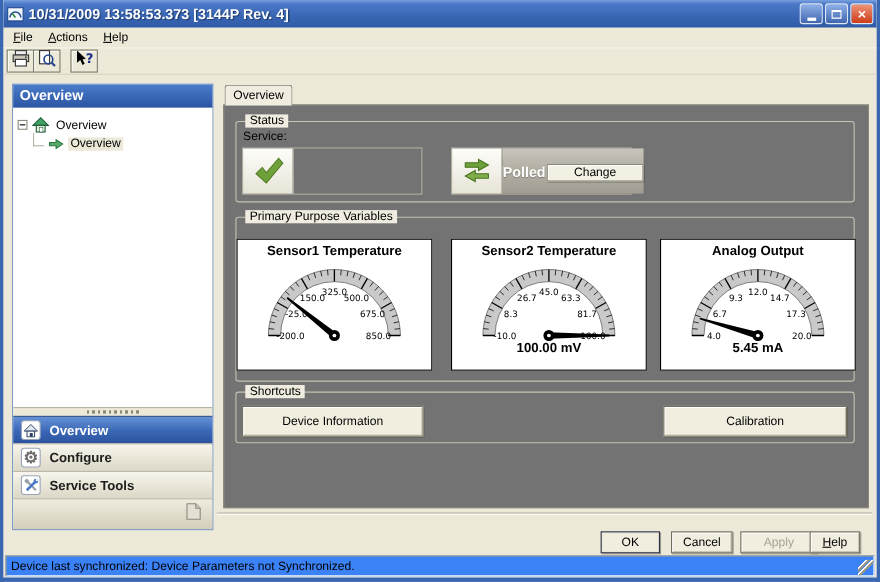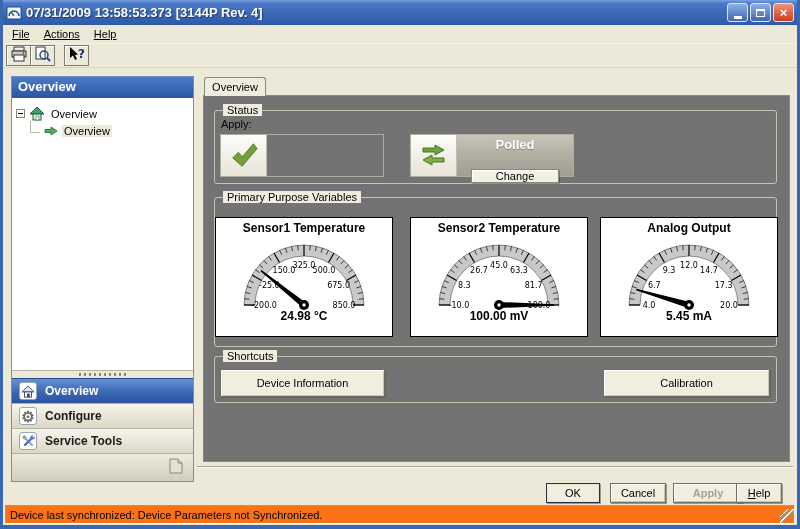--- a/index.html
+++ b/index.html
@@ -19,21 +19,21 @@
             white-space:nowrap; overflow:hidden; }
   .winbtns { display:flex; gap:2px; }
   .wbtn { width:21px; height:19px; border-radius:3px; border:1px solid #dce6f5; display:flex;
           align-items:center; justify-content:center; cursor:default; }
   .wbtn.min, .wbtn.max { background:linear-gradient(180deg,#8fb0e8,#4166b0); }
   .wbtn.close { background:linear-gradient(180deg,#f09478,#cc3c18); color:#fff; font-weight:bold; font-size:13px; }
   .glyph-min { width:8px; height:3px; background:#fff; margin-top:9px; }
   .glyph-max { width:9px; height:8px; border:1px solid #fff; border-top:2px solid #fff; }
   
   .menubar { height:19px; display:flex; align-items:center; padding:0 2px; font-size:11px;
-             border-bottom:1px solid #f6f4ea;text-decoration:underline; }
+             border-bottom:1px solid #f6f4ea; }
   .menuitem { display:inline-block; padding:2px 7px; color:#000; }
   .accel::first-letter { text-decoration:underline; }
   .toolbar { height:24px; display:flex; align-items:center; padding:0 3px; gap:0;
              border-bottom:1px solid #d9d5c3; }
   .tbtn { width:25px; height:21px; background:#ece9d8; border:1px solid #7e7c6c;
           box-shadow:inset 1px 1px 0 #fff; display:flex; align-items:center; justify-content:center; }
   .tbtn + .tbtn { margin-left:-1px; }
   .tbsep { width:9px; }
   
   .sidebar { position:absolute; left:8px; top:76px; width:183px; height:406px; background:#fff;
@@ -78,64 +78,64 @@
   .fieldlabel { position:absolute; top:7px; font-size:11px; }
   .fieldlabel.dev { left:6px; } .fieldlabel.comms { left:196px;margin-top:24px; }
   .statuswidget { position:absolute; top:23px; width:164px; height:43px; border:1px solid #b0ac9e;
                   display:flex; }
   .statuswidget.dev { left:5px; } .statuswidget.comms { left:195px; }
   .cell.icon { width:46px; flex:none; background:linear-gradient(180deg,#fdfdfa,#e7e4d7);
                border-right:1px solid #c2bfb0; display:flex; align-items:center; justify-content:center; }
   .cell.value { flex:1; display:flex; align-items:center; justify-content:center;
                 color:#fff; font-weight:bold; font-size:13px; text-shadow:0 1px 1px rgba(0,0,0,.3); }
   .tint { background-image:linear-gradient(rgba(255,255,255,.28), rgba(255,255,255,0) 45%, rgba(0,0,0,.10)); }
-  .cell.value.commsval { flex-direction:column; justify-content:flex-start; padding-top:2px; gap:17px; }
+  .cell.value.commsval { flex-direction:row; justify-content:flex-start; padding-top:2px; gap:1px; }
   .changebtn { width:88px; height:16px; font-size:11px; font-family:"Liberation Sans",sans-serif;
                background:#f3f0e4; border:1px solid #89877a;
                box-shadow:inset 1px 1px 0 #fff, 1px 1px 0 rgba(0,0,0,.25); color:#000; }
   .gaugebox { position:absolute; top:19px; width:178px; height:120px; background:#fff;
               border:1px solid #000; text-align:center; }
   .gaugebox.gb0 { left:0; } .gaugebox.gb1 { left:195px; } .gaugebox.gb2 { left:385px; }
   .gtitle { font-weight:bold; font-size:12px; margin-top:3px; }
   .gvalue { font-weight:bold; font-size:12px; margin-top:-2px; }
   .gaugebox svg { display:block; margin:0 auto; }
   svg text { font-family:"DejaVu Sans", sans-serif; }
   .xpbtn { font-size:11px; font-family:"Liberation Sans",sans-serif; background:#f1eee0; color:#000;
            border:1px solid #716f60; box-shadow:inset 1px 1px 0 #fff, inset -1px -1px 0 #c9c6b5, 1px 1px 0 rgba(90,88,70,.55); }
   .devinfo { position:absolute; left:5px;  top:12px; width:165px; height:28px; }
   .calib   { position:absolute; left:388px; top:12px; width:167px; height:28px; }
   .hsep { position:absolute; left:194px; top:466px; width:596px; height:2px;
           border-top:1px solid #a9a695; border-bottom:1px solid #fff; }
   .fbtn { position:absolute; top:483px; height:20px; }
   .fbtn.ok     { left:543px; width:54px; border:1px solid #2e3144; box-shadow:inset 0 0 0 1px #e9e6d8, 1px 1px 0 rgba(90,88,70,.55); }
   .fbtn.cancel { left:607px; width:56px; }
-  .fbtn.apply  { left:670px; width:70px; color:#a5a292;font-weight:bold; }
+  .fbtn.apply  { left:670px; width:70px; color:#a5a292; }
   .fbtn.help   { left:733px; width:46px; }
   
   .statusbar { position:absolute; left:2px; right:2px; top:505px; height:19px;
-               border:1px solid; border-color:#9d9a88 #fff #fff #9d9a88; background:#f97316;
+               border:1px solid; border-color:#9d9a88 #fff #fff #9d9a88; background:#3b82f6;
                font-size:11px; display:flex; align-items:center; padding:0 4px; }
   .grip { position:absolute; right:0; bottom:0; width:14px; height:14px;
           background:
             linear-gradient(135deg, transparent 0 5px, #fff 5px 6px, #9a9788 6px 8px, transparent 8px 9px, #fff 9px 10px, #9a9788 10px 12px, transparent 12px); }
 </style>
 </head>
 <body>
 
 <div class="window">
 
   <div class="titlebar">
     <span class="appicon">
       <svg width="16" height="16" viewBox="0 0 16 16">
         <rect x="1" y="2" width="14" height="12" fill="#f4f8ff" stroke="#234a8c"></rect>
         <path d="M3,11 A5,5 0 0 1 13,11" fill="none" stroke="#234a8c" stroke-width="1.4"></path>
         <line x1="8" y1="11" x2="5" y2="7" stroke="#2a8a3a" stroke-width="1.5"></line>
       </svg>
     </span>
-    <span class="wtitle">07/31/2009 13:58:53.373 [3144P Rev. 4]</span>
+    <span class="wtitle">10/31/2009 13:58:53.373 [3144P Rev. 4]</span>
     <span class="winbtns">
       <span class="wbtn min">
           <span class="glyph-min"></span>
         </span>
       <span class="wbtn max">
           <span class="glyph-max"></span>
         </span>
       <span class="wbtn close">×</span>
     </span>
   </div>
@@ -243,21 +243,21 @@
       </span>
     </div>
   </div>
 
   <div class="tab">Overview</div>
 
   <div class="panel">
 
     <div class="group g-status">
       <span class="legend">Status</span>
-      <div class="fieldlabel dev">Apply:</div>
+      <div class="fieldlabel dev">Service:</div>
       <div class="statuswidget dev">
         <span class="cell icon">
           <svg width="32" height="30" viewBox="0 0 34 32">
             <polygon points="5,18 11,12 15,17 27,3 31,8 15,27" fill="#6fa03a" stroke="#527d24"></polygon>
           </svg>
         </span>
       </div>
       <div class="fieldlabel comms">Communications:</div>
       <div class="statuswidget comms">
         <span class="cell icon">
@@ -314,21 +314,20 @@
             <text x="51.35898384862245" y="53" text-anchor="middle" font-size="8" fill="#000">-25.0</text>
             <text x="66" y="38.35898384862245" text-anchor="middle" font-size="8" fill="#000">150.0</text>
             <text x="86" y="33" text-anchor="middle" font-size="8" fill="#000">325.0</text>
             <text x="106" y="38.35898384862246" text-anchor="middle" font-size="8" fill="#000">500.0</text>
             <text x="120.64101615137756" y="53" text-anchor="middle" font-size="8" fill="#000">675.0</text>
             <text x="126" y="73" text-anchor="middle" font-size="8" fill="#000">850.0</text>
             <polygon points="84.12967095183214,72.34560637183213 42.498462103566176,36.33612914941106 43.4959709292557,35.085139084433926 87.87032904816786,67.65439362816787" fill="#000"></polygon>
             <circle cx="86" cy="70" r="5" fill="#000"></circle>
             <circle cx="86" cy="70" r="1.7" fill="#fff"></circle>
           </svg>
-        <div class="gvalue">24.98 °C</div>
       </div>
       <div class="gaugebox gb1">
         <div class="gtitle">Sensor2 Temperature</div>
         <svg width="172" height="76" viewBox="0 0 172 76">
             <path d="M26,69.99999999999999 A60,60 0 0 1 146,70 L135,70 A49,49 0 0 0 37,70 Z" fill="#c9c9c9" stroke="#444" stroke-width="0.6"></path>
             <line x1="26" y1="69.99999999999999" x2="37" y2="70" stroke="#000" stroke-width="1.2"></line>
             <line x1="26.3286862779036" y1="63.728292203940775" x2="31.30129575474497" y2="64.25093452027905" stroke="#000" stroke-width="0.7"></line>
             <line x1="27.31114395597166" y1="57.52529855093444" x2="32.20188195964069" y2="58.564857005023235" stroke="#000" stroke-width="0.7"></line>
             <line x1="28.93660902229079" y1="51.45898033750315" x2="33.69189160376656" y2="53.004065309377886" stroke="#000" stroke-width="0.7"></line>
             <line x1="31.187272541443953" y1="45.59580141545197" x2="35.75499982965696" y2="47.62948463083097" stroke="#000" stroke-width="0.7"></line>

